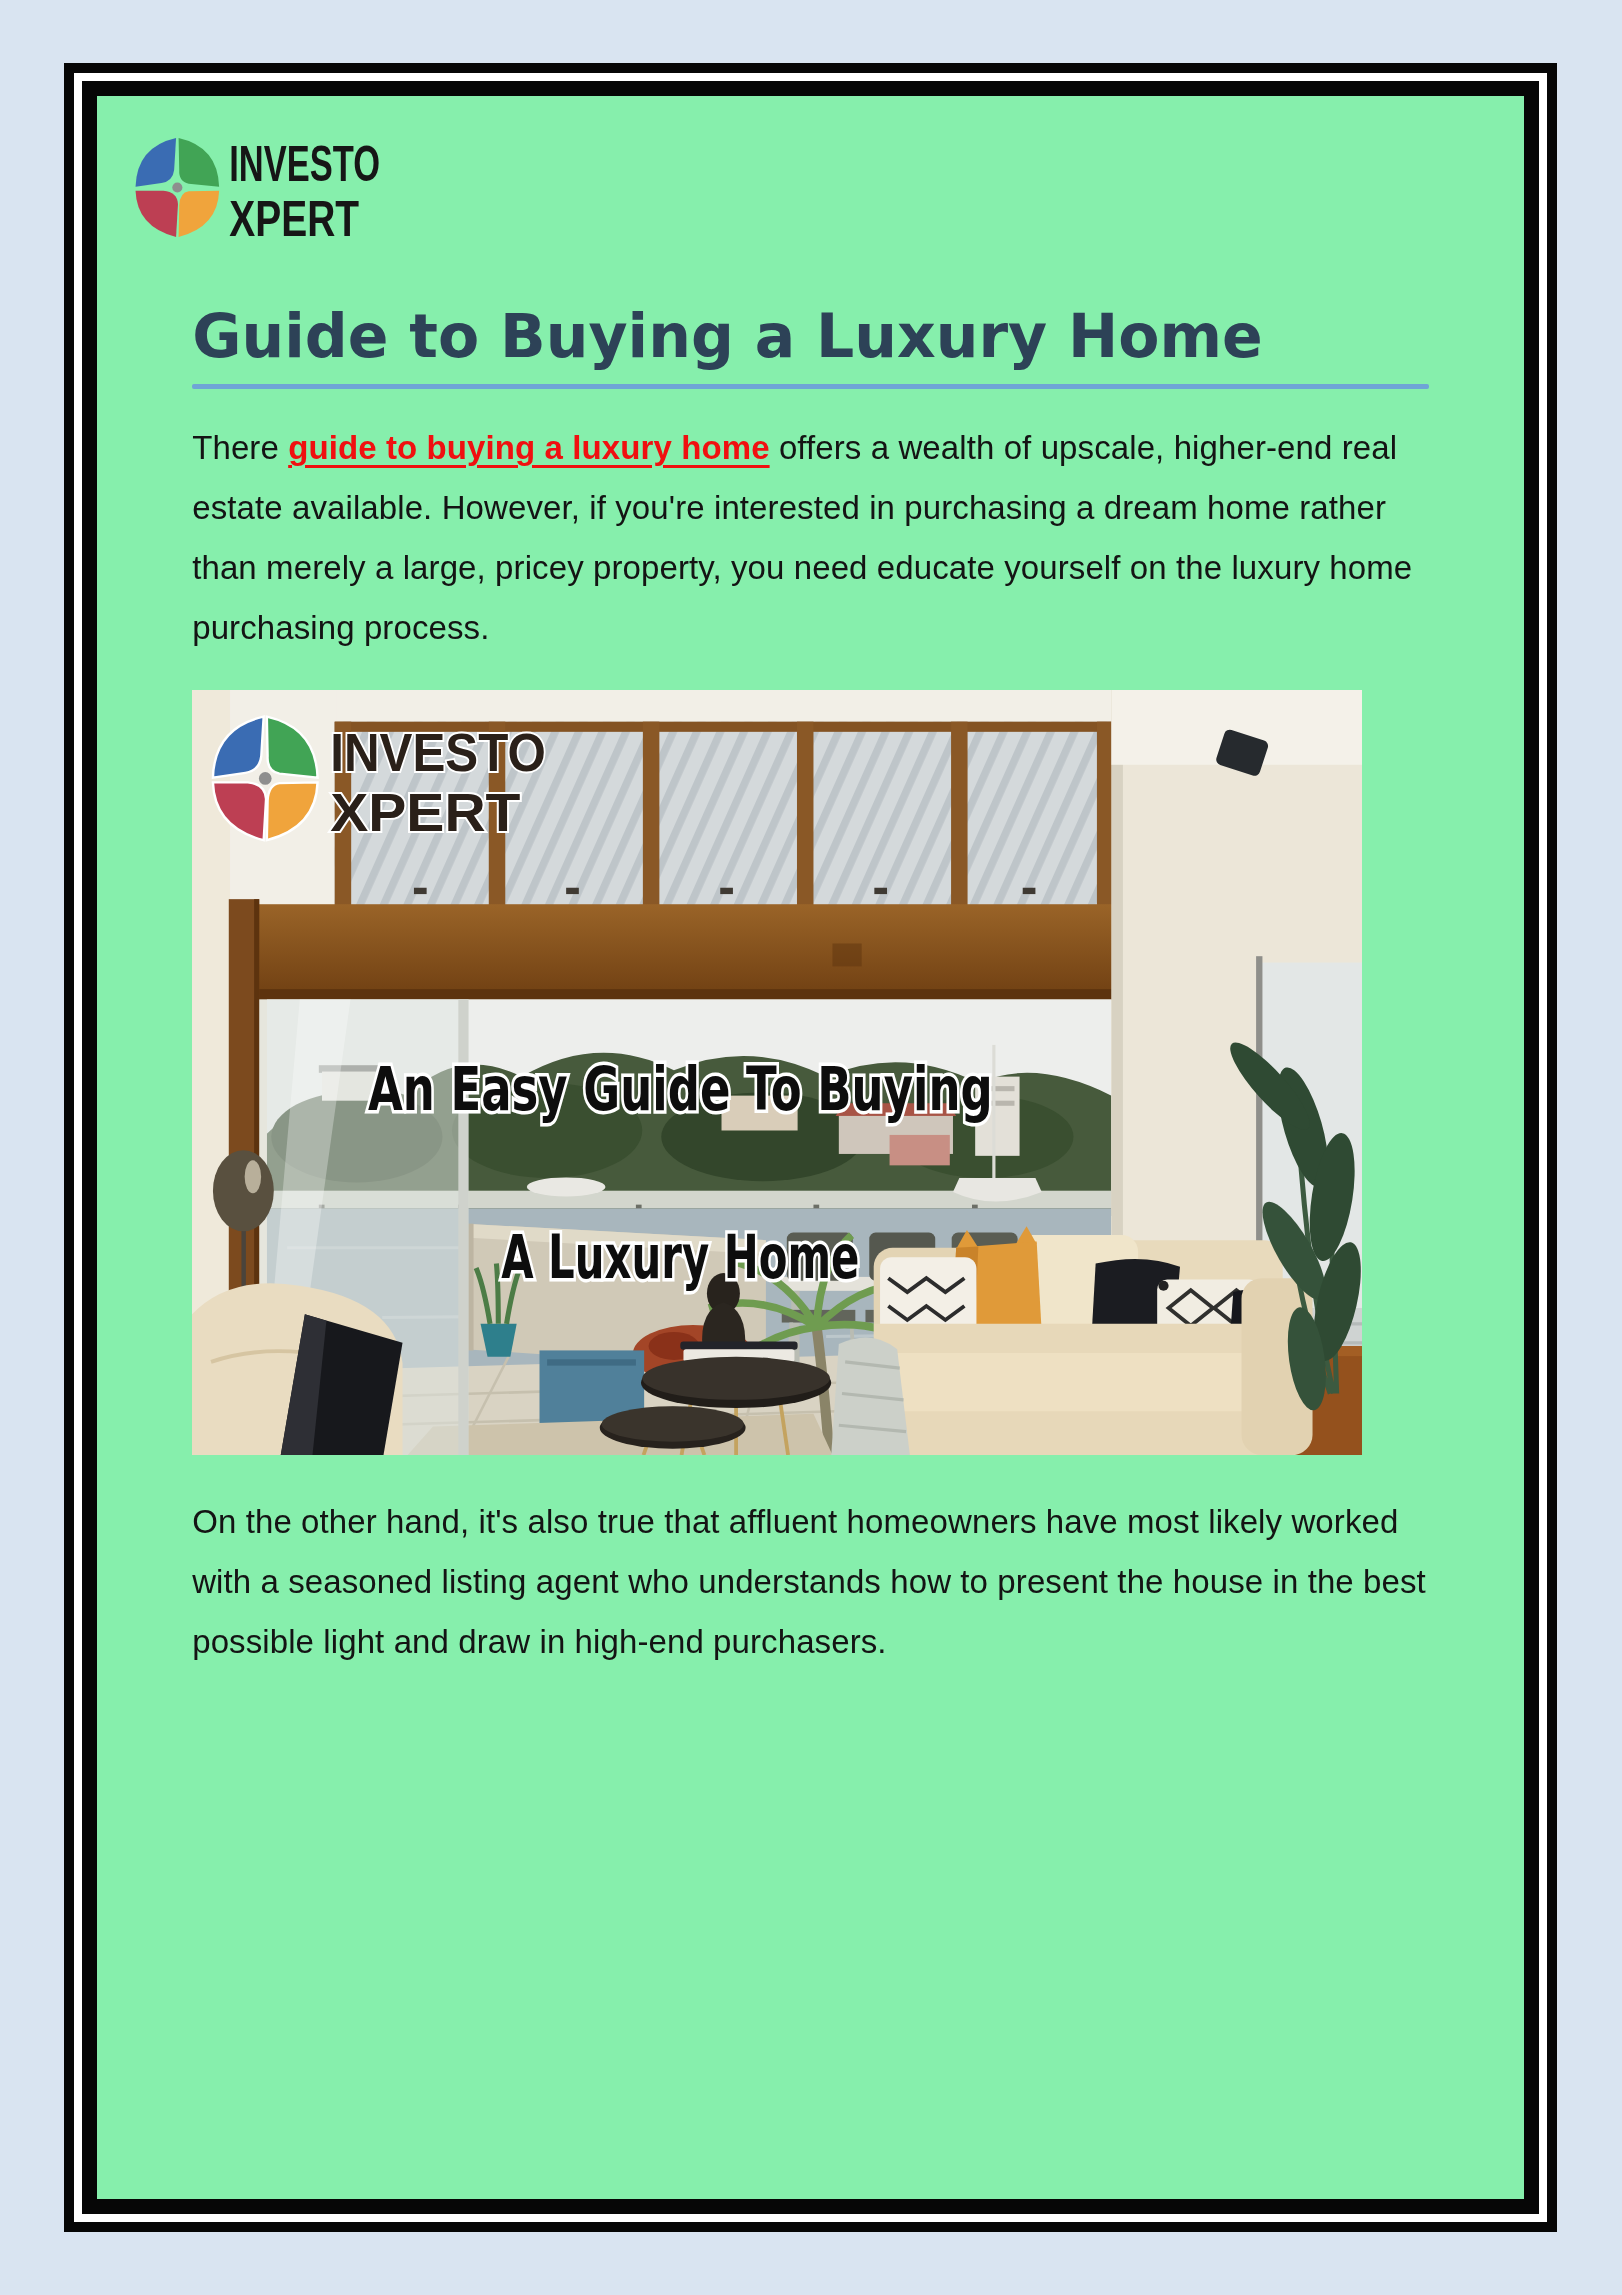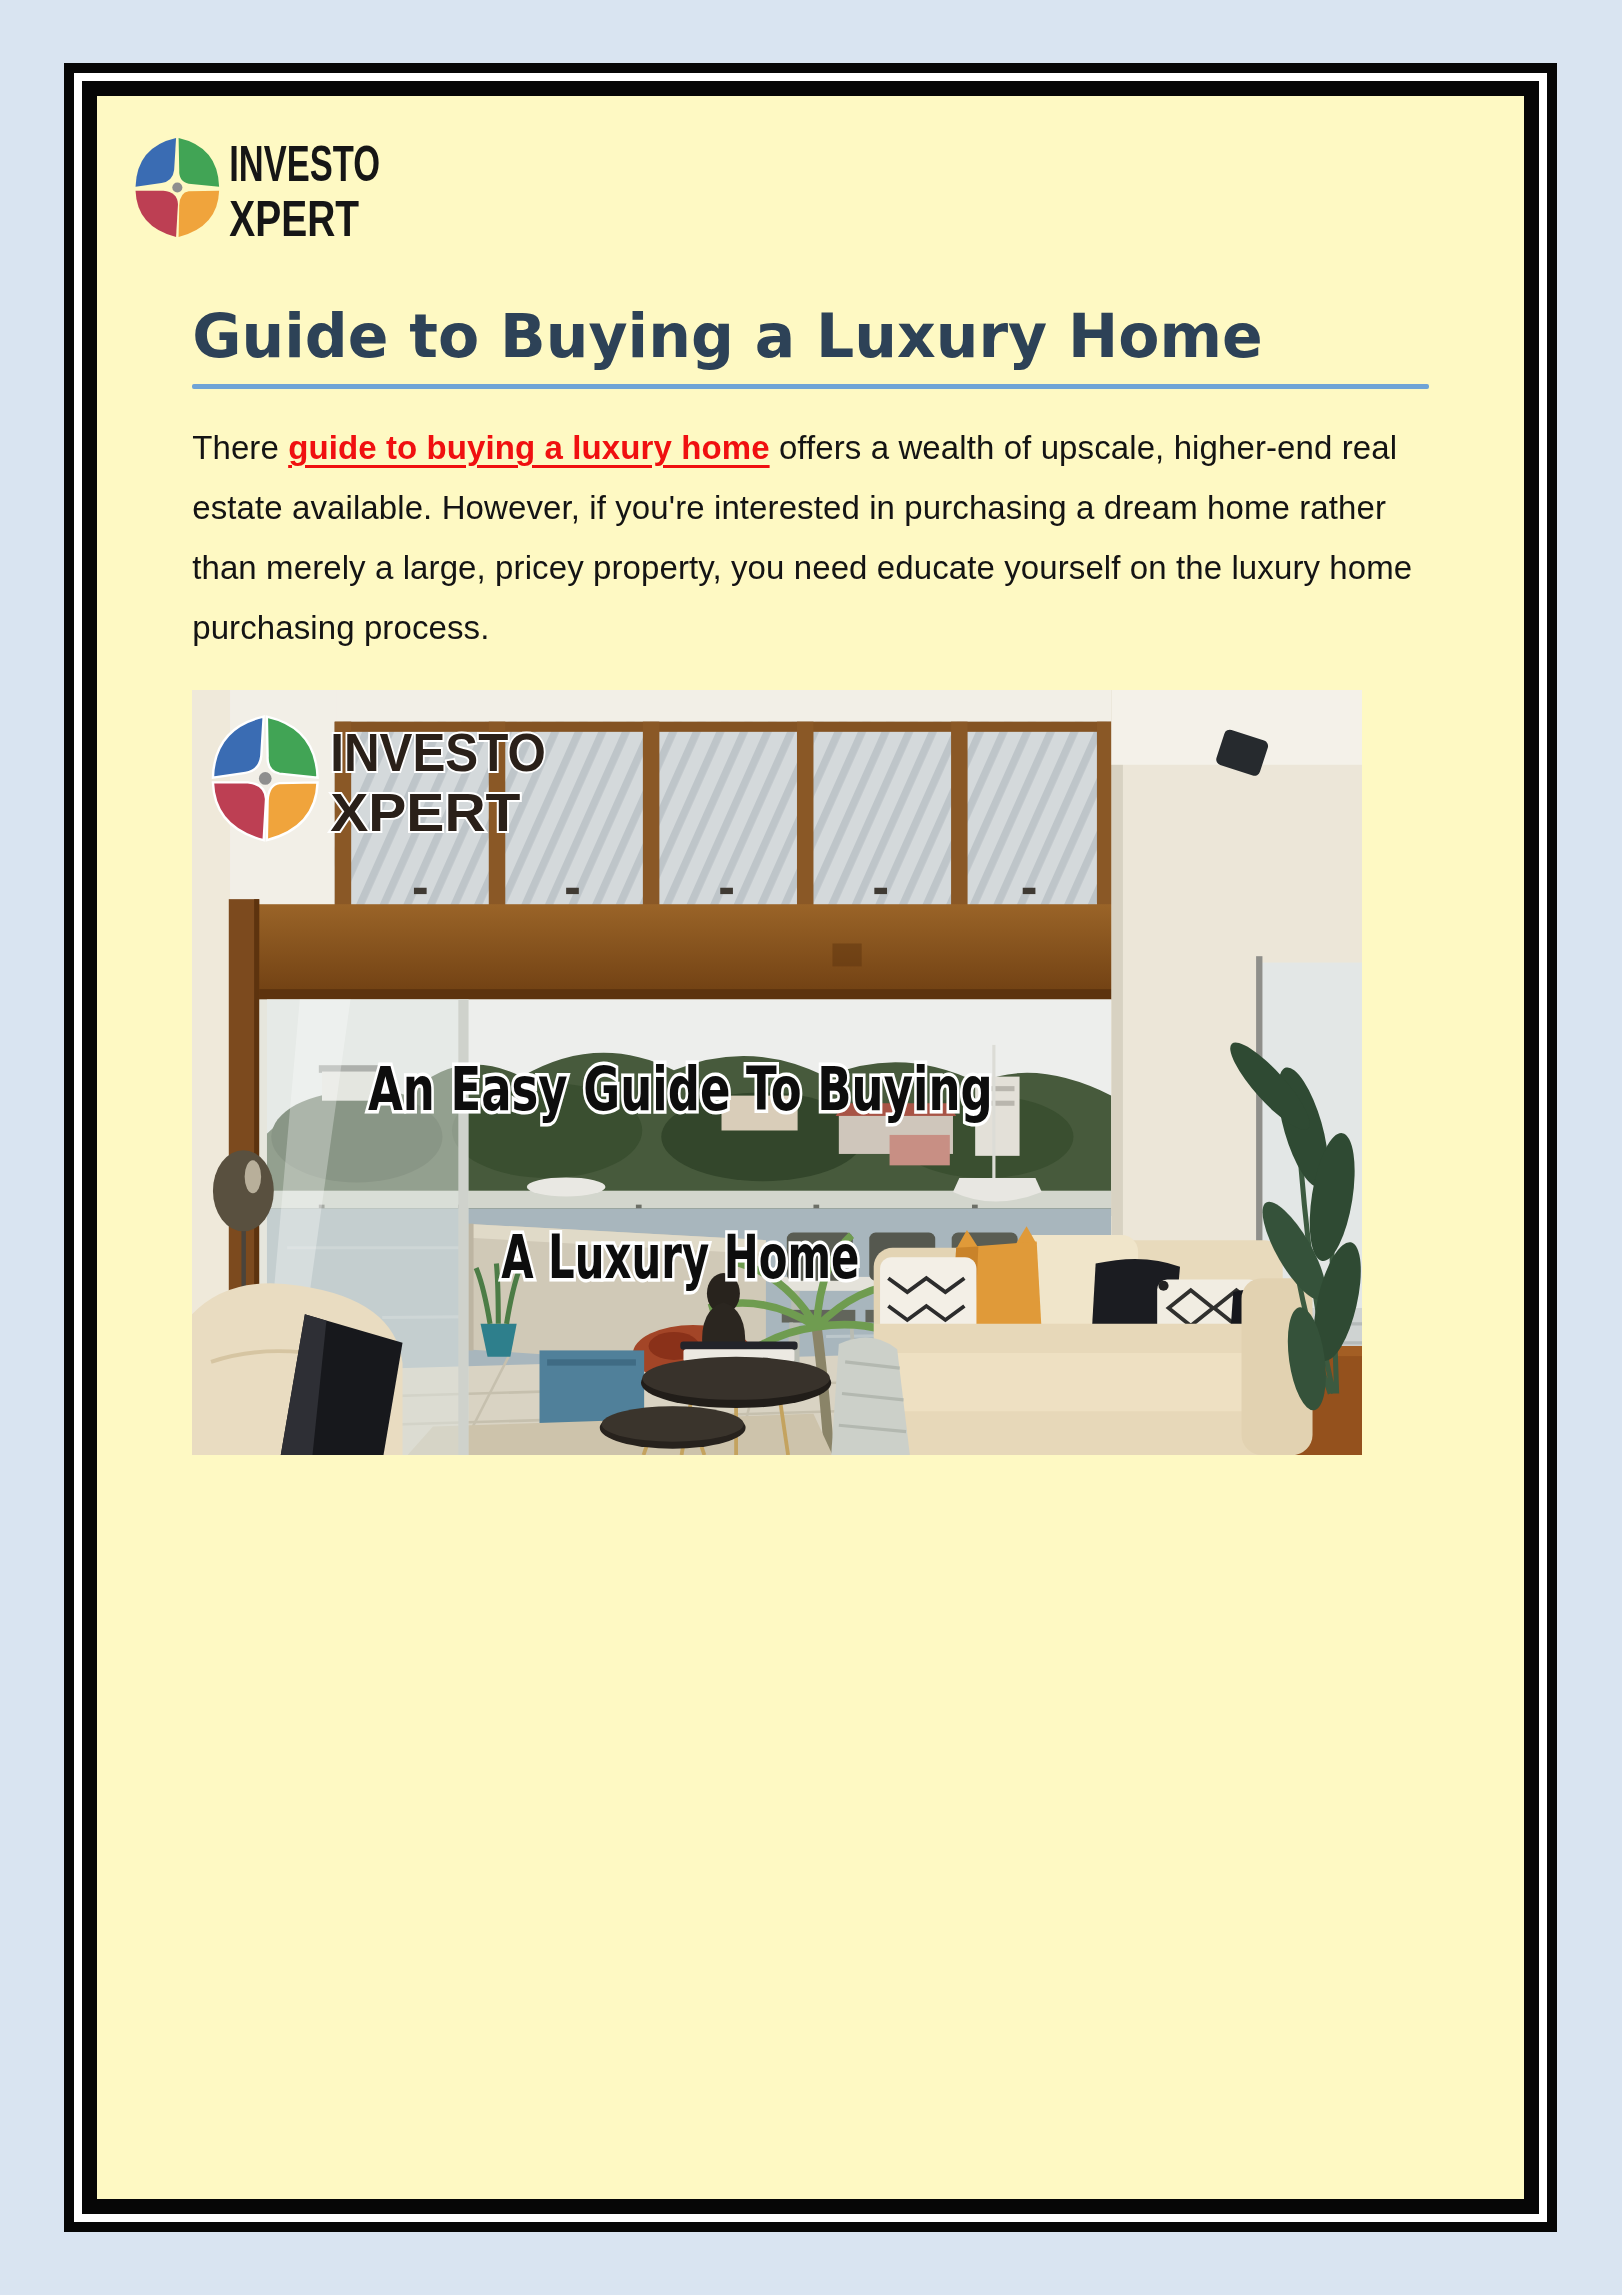--- a/index.html
+++ b/index.html
@@ -11,21 +11,21 @@
     overflow:hidden;
   }
   .frame {
     position:absolute; left:64px; top:63px; right:66px; bottom:63px;
     border:10.8px solid #060606;
     background:#ffffff;
   }
   .frame-inner {
     position:absolute; inset:8.2px;
     border:15px solid #060606;
-    background:#fef9c3;
+    background:#86efac;
     overflow:hidden;
   }
   .content { padding:18px 95px 0 95px; }
 
   .brand { margin:19px 0 0 -59px; width:247px; height:109px; }
   .brand svg { display:block; width:100%; height:100%; }
 
   h1.page-title {
     margin:61px 0 0 0;
     font-family:"DejaVu Sans", sans-serif;
@@ -314,17 +314,18 @@
             <text x="218" y="222" font-size="86" font-weight="bold" fill="#2a2019" stroke="#ffffff" stroke-width="6" paint-order="stroke" textLength="300" lengthAdjust="spacingAndGlyphs">XPERT</text>
           </g>
 
           <g font-family="DejaVu Sans, sans-serif" font-weight="bold">
             <text x="770" y="662" text-anchor="middle" font-size="96" fill="#0d0d0d" stroke="#ffffff" stroke-width="11" paint-order="stroke" textLength="985" lengthAdjust="spacingAndGlyphs">An Easy Guide To Buying</text>
             <text x="770" y="928" text-anchor="middle" font-size="96" fill="#0d0d0d" stroke="#ffffff" stroke-width="11" paint-order="stroke" textLength="565" lengthAdjust="spacingAndGlyphs">A Luxury Home</text>
           </g>
         </svg>
       </div>
 
+      <p class="body p2">On the other hand, it's also true that affluent homeowners have most likely worked with a seasoned listing agent who understands how to present the house in the best possible light and draw in high-end purchasers.</p>
 
     </div>
   </div>
 </div>
 
 
 </body></html>

